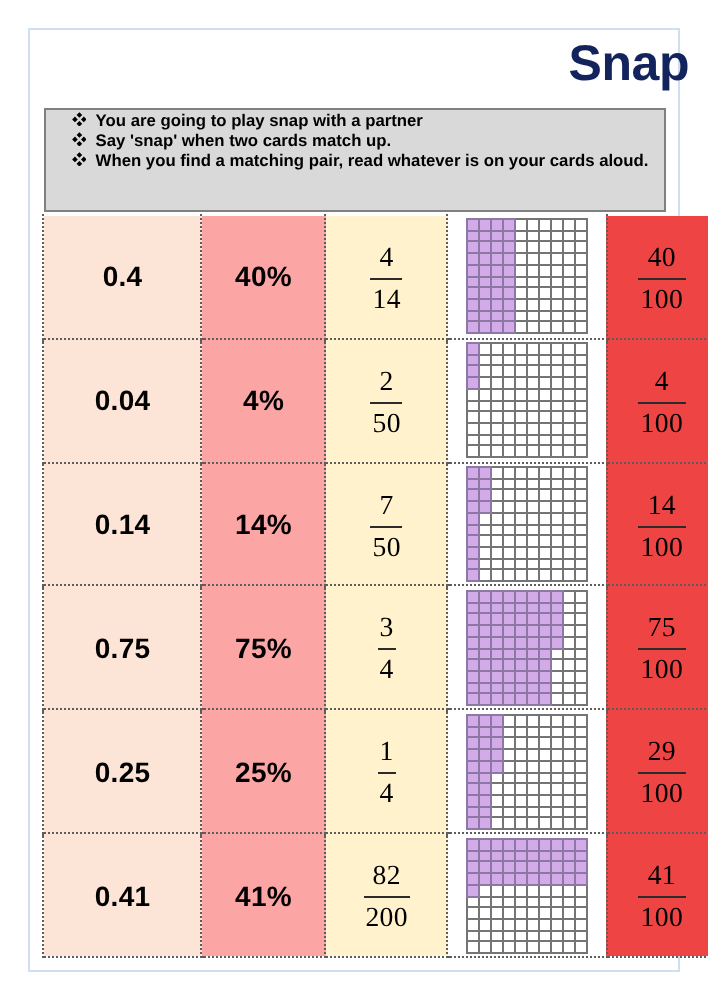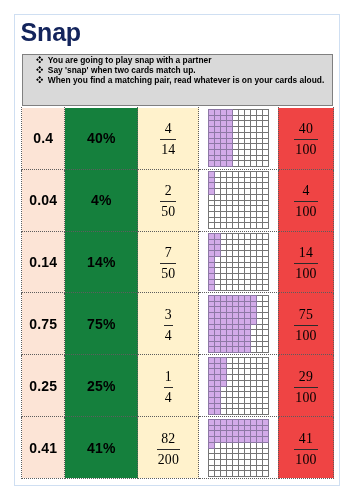--- a/index.html
+++ b/index.html
@@ -1,36 +1,36 @@
 <!DOCTYPE html>
 <html><head>
 <meta charset="utf-8">
 <style>
   html,body{margin:0;padding:0;background:#ffffff;}
   body{width:354px;height:500px;overflow:hidden;font-family:"Liberation Sans",sans-serif;}
   .page{position:absolute;left:14px;top:14px;width:326px;height:472px;
         border:1px solid #cfdff2;box-sizing:border-box;background:#fff;}
-  .title{position:absolute;left:5.6px;top:2.5px;width:324px;text-align:left;
+  .title{position:absolute;left:5.6px;top:2.5px;width:324px;text-align:right;
          font-size:25px;font-weight:bold;color:#13245c;letter-spacing:-0.2px;}
   .instructions{position:absolute;left:7px;top:39px;width:311px;height:52px;
                 background:#d9d9d9;border:1px solid #808080;box-sizing:border-box;
                 padding:0;}
   .ins-line{position:relative;font-size:8.4px;font-weight:bold;
             color:#000;height:10.1px;line-height:10.1px;white-space:nowrap;}
   .bullet{position:absolute;left:12.6px;top:0.9px;width:7.4px;height:7.4px;}
   .ins-txt{position:absolute;left:24.8px;top:0;line-height:10.1px;}
   .ins-sub{position:relative;height:10.1px;font-size:8.4px;font-weight:bold;line-height:10.1px;white-space:nowrap;}
 
   table.cards{position:absolute;left:6.3px;top:92px;border-collapse:collapse;
               width:311px;table-layout:fixed;}
   table.cards td{border:1px dotted #5d5d5d;text-align:center;vertical-align:middle;
                  height:61.83px;padding:0;box-sizing:border-box;}
   table.cards tr:first-child td{border-top-color:transparent;}
-  td.c-dec{width:43px;background:#fce4d6;font-size:14px;font-weight:bold;letter-spacing:0.15px;}
-  td.c-pct{width:73px;background:#15803d;font-size:14px;font-weight:bold;letter-spacing:0.15px;}
+  td.c-dec{width:79px;background:#fce4d6;font-size:14px;font-weight:bold;letter-spacing:0.15px;}
+  td.c-pct{width:62px;background:#fca5a5;font-size:14px;font-weight:bold;letter-spacing:0.15px;}
   td.c-fra{width:61.1px;background:#fff2cc;}
   td.c-grid{width:79.3px;background:#ffffff;}
   td.c-h{width:55.5px;background:#ef4444;}
 
   .frac{display:inline-block;text-align:center;font-family:"Liberation Serif",serif;
         font-size:13.8px;line-height:16px;letter-spacing:0.2px;}
   .frac .num{display:block;padding:3px 1px 2px;}
   .frac .den{display:block;border-top:1px solid #2b2b2b;padding:2px 1px 0;}
 
   .hundred{display:block;margin:0 auto;width:61px;height:58px;position:relative;left:-0.1px;}

